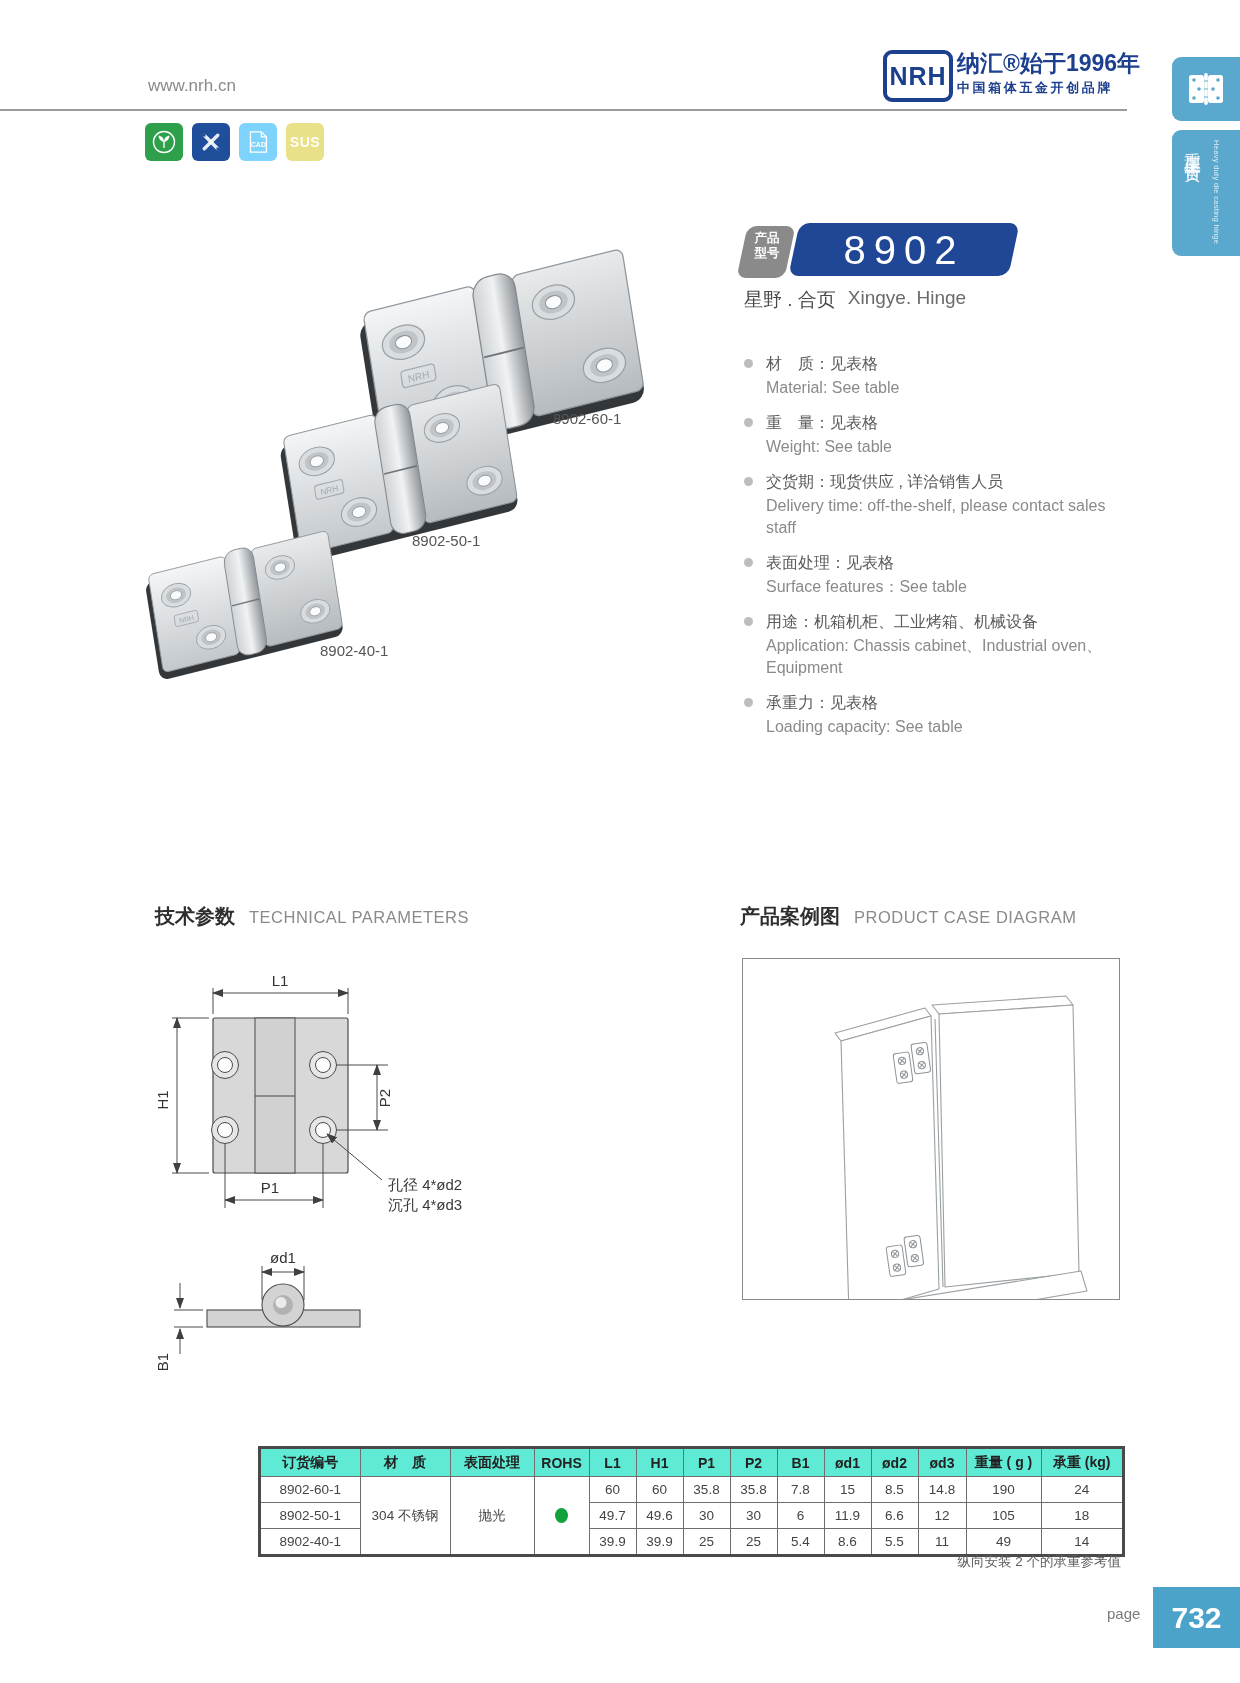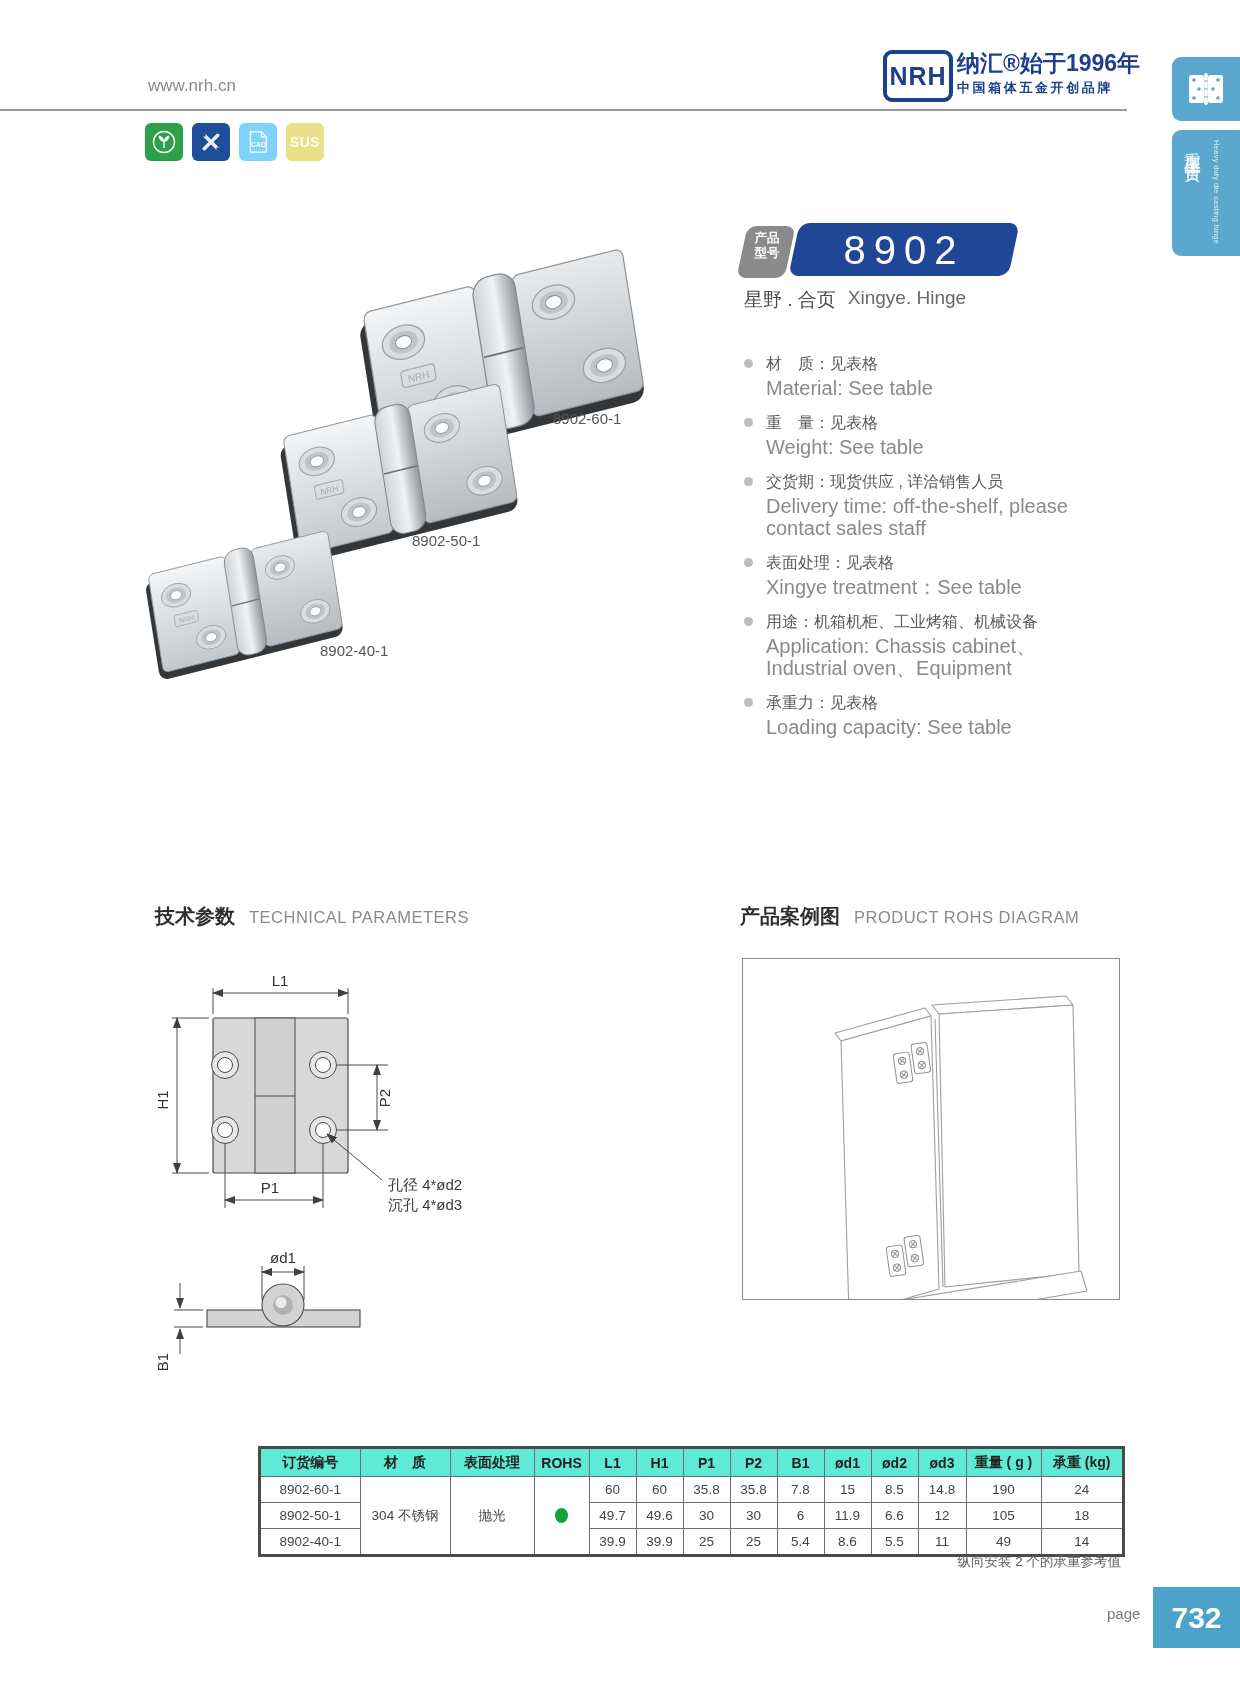--- a/index.html
+++ b/index.html
@@ -44,21 +44,21 @@
   .prod-name .en{color:#6a6a6a;}
 
   
   .features{left:744px;top:352px;width:372px;}
   .feat-title{display:flex;align-items:baseline;gap:12px;margin-bottom:14px;}
   .feat-title .cn{font-size:19px;font-weight:bold;color:#2f2f2f;}
   .feat-title .en{font-size:16.5px;color:#8a8a8a;}
   .feat-item{position:relative;padding-left:22px;margin-bottom:12px;}
   .feat-item .dot{position:absolute;left:0;top:7px;width:9px;height:9px;border-radius:50%;background:#bdbdbd;}
   .feat-item .cn{font-size:16px;color:#5a5a5a;line-height:23px;}
-  .feat-item .en{font-size:20px;color:#8a8a8a;line-height:22px;margin-top:2px;}
+  .feat-item .en{font-size:16px;color:#8a8a8a;line-height:22px;margin-top:2px;}
 
   
   .photo-label{font-size:15px;color:#555;}
 
   
   .sec-head{display:flex;align-items:baseline;gap:14px;}
   .sec-head .cn{font-size:20px;font-weight:bold;color:#2e2e2e;}
   .sec-head .en{font-size:16.5px;color:#8a8a8a;letter-spacing:.5px;}
 
   
@@ -172,21 +172,21 @@
       <div class="en">Weight: See table</div>
     </div>
     <div class="feat-item">
       <span class="dot"></span>
       <div class="cn">交货期：现货供应 , 详洽销售人员</div>
       <div class="en">Delivery time: off-the-shelf, please contact sales staff</div>
     </div>
     <div class="feat-item">
       <span class="dot"></span>
       <div class="cn">表面处理：见表格</div>
-      <div class="en">Xingye treatment：See table</div>
+      <div class="en">Surface features：See table</div>
     </div>
     <div class="feat-item">
       <span class="dot"></span>
       <div class="cn">用途：机箱机柜、工业烤箱、机械设备</div>
       <div class="en">Application: Chassis cabinet、Industrial oven、Equipment</div>
     </div>
     <div class="feat-item">
       <span class="dot"></span>
       <div class="cn">承重力：见表格</div>
       <div class="en">Loading capacity: See table</div>
@@ -237,21 +237,21 @@
   <div class="abs photo-label" style="left:553px;top:410px">8902-60-1</div>
   <div class="abs photo-label" style="left:412px;top:532px">8902-50-1</div>
   <div class="abs photo-label" style="left:320px;top:642px">8902-40-1</div>
 
   <div class="abs sec-head" style="left:155px;top:903px">
     <span class="cn">技术参数</span>
     <span class="en">TECHNICAL PARAMETERS</span>
   </div>
   <div class="abs sec-head" style="left:740px;top:903px">
     <span class="cn">产品案例图</span>
-    <span class="en">PRODUCT ROHS DIAGRAM</span>
+    <span class="en">PRODUCT CASE DIAGRAM</span>
   </div>
 
   <svg class="abs" style="left:130px;top:950px" width="560" height="430" viewBox="0 0 560 430">
     <defs>
       <marker id="ar" markerWidth="11" markerHeight="8" refX="10" refY="4" orient="auto-start-reverse">
         <path d="M0,0 L11,4 L0,8 Z" fill="#3f3f3f"></path>
       </marker>
     </defs>
 
     <rect x="83" y="68" width="135" height="155" rx="2" fill="#d8d8d8" stroke="#4a4a4a" stroke-width="1.2"></rect>

